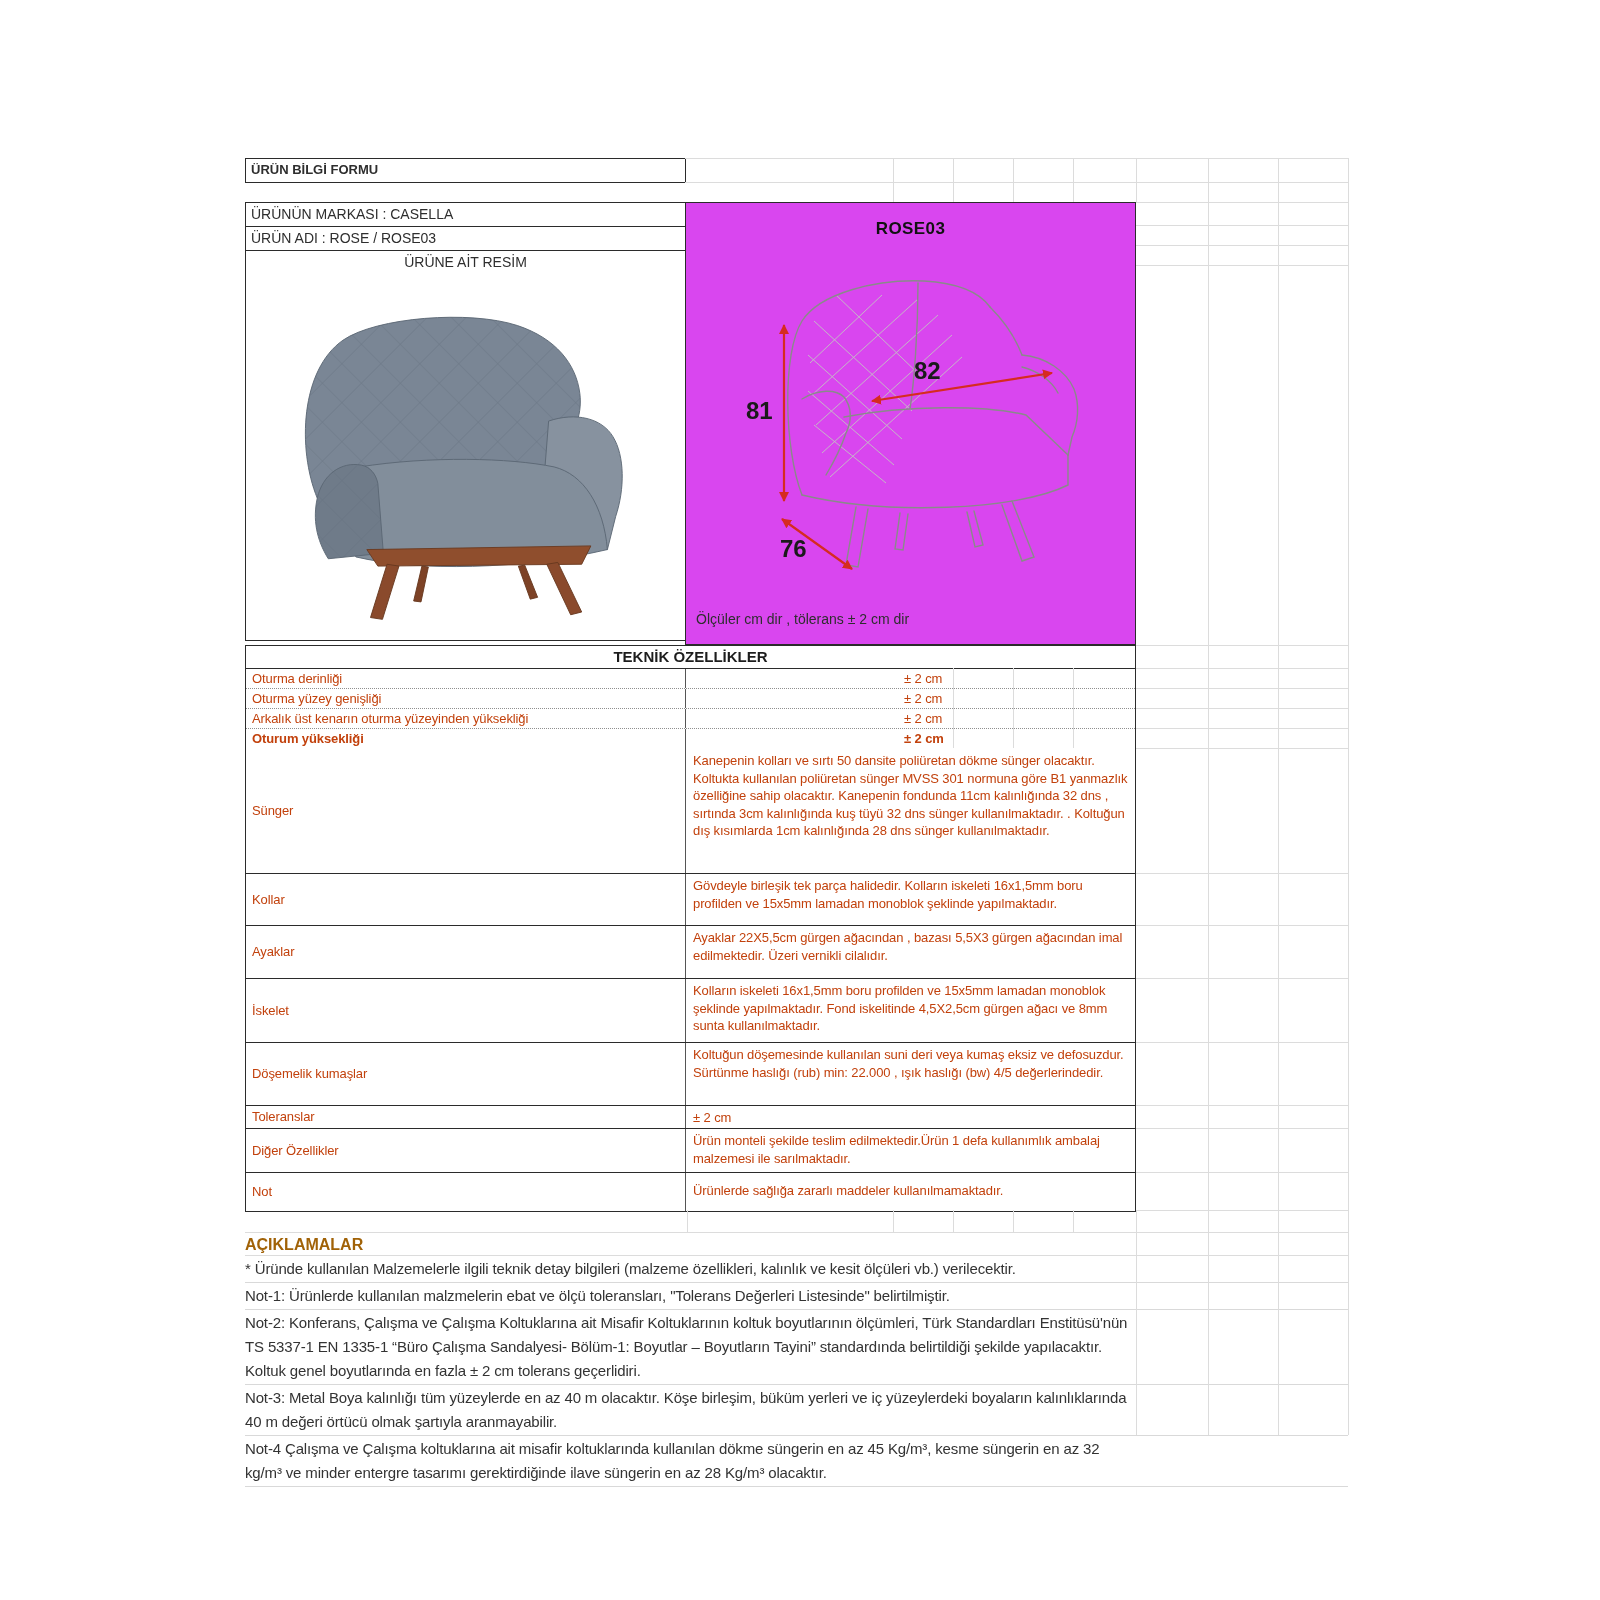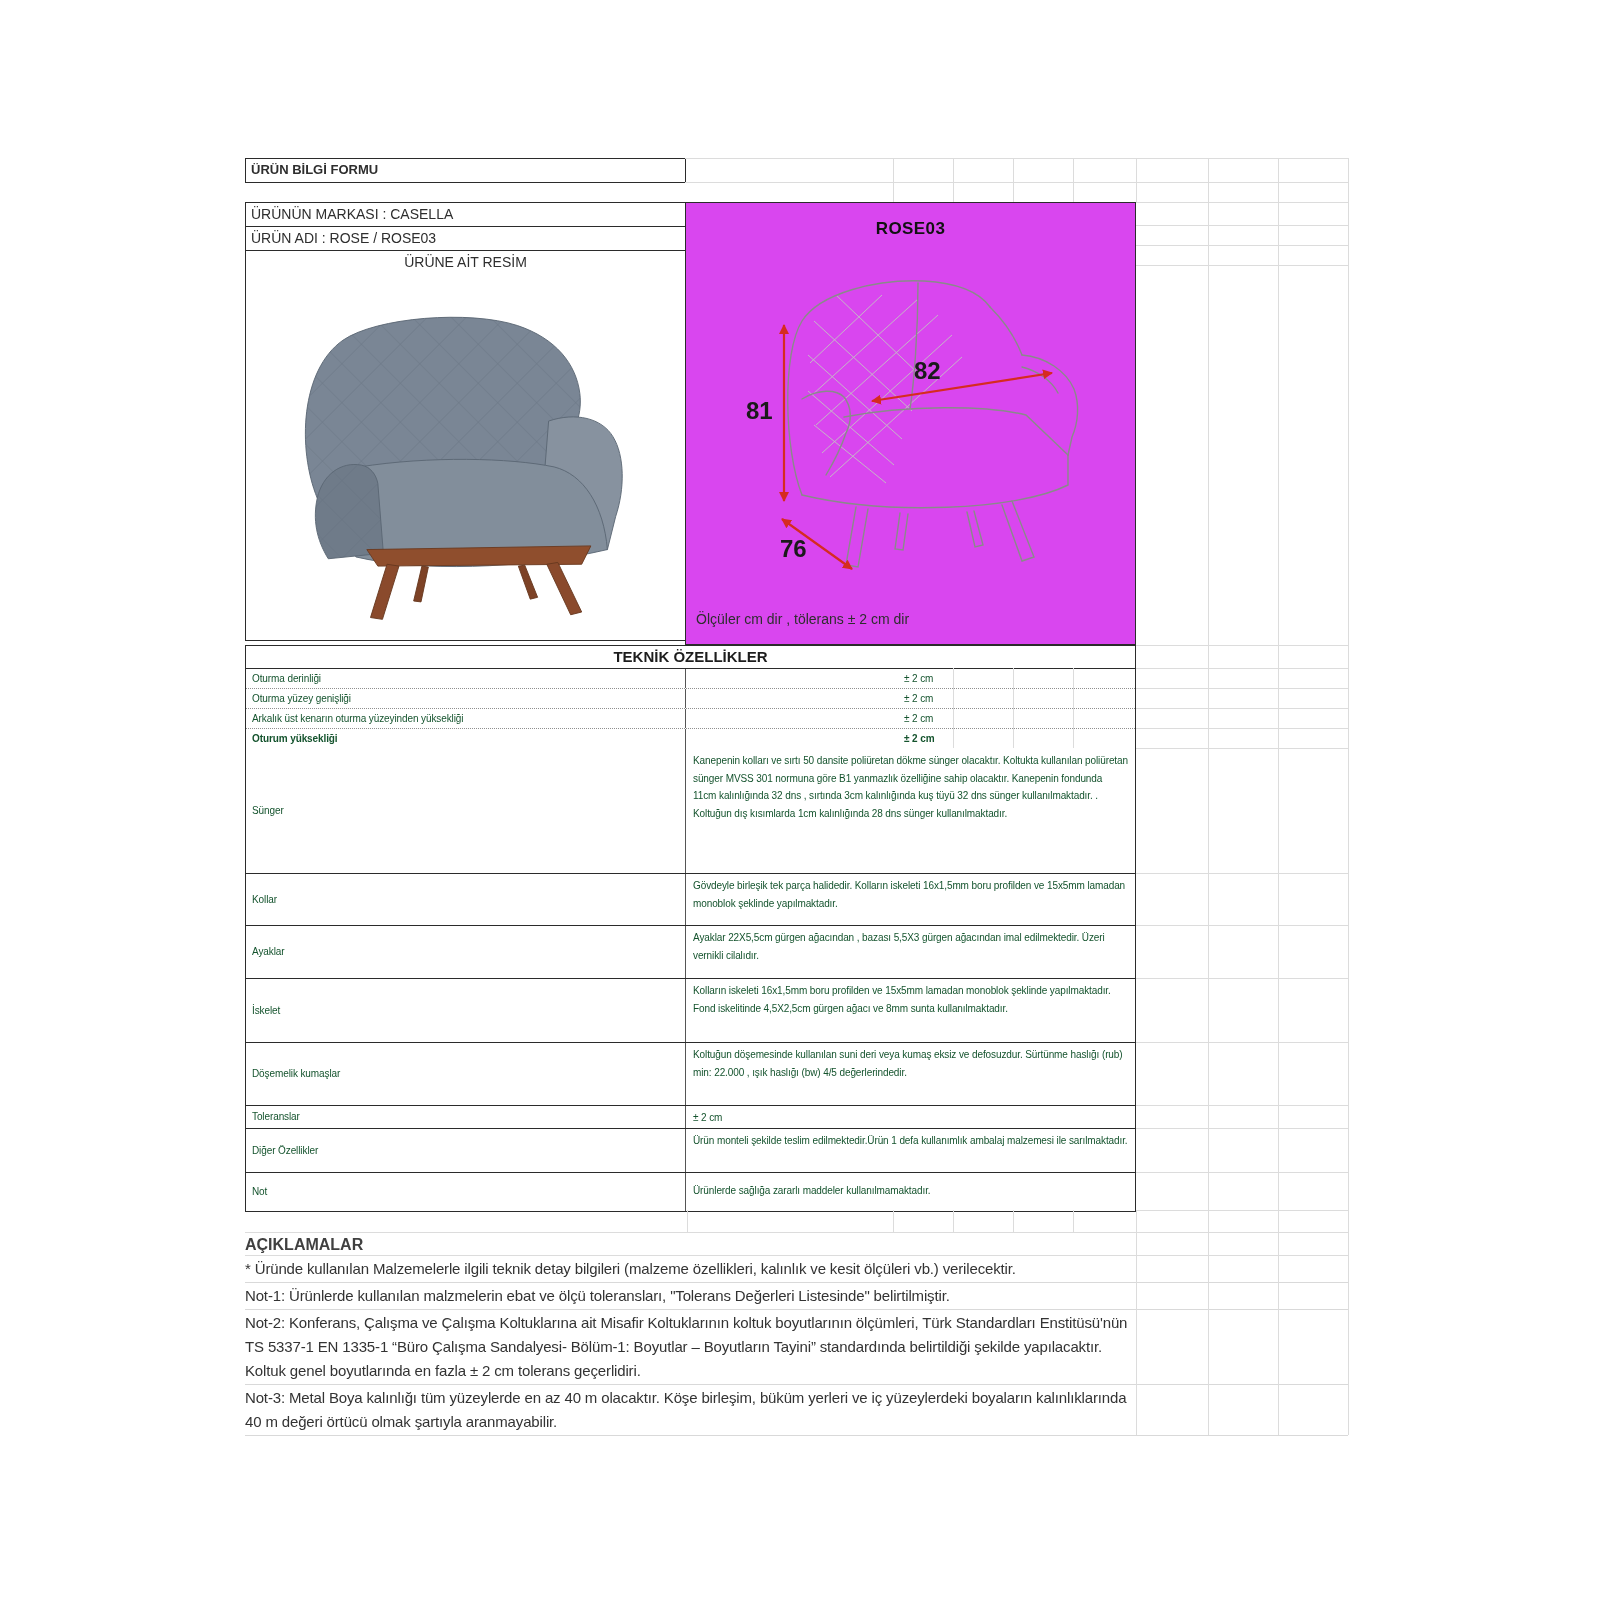--- a/index.html
+++ b/index.html
@@ -26,32 +26,32 @@
   .dim-note{position:absolute;left:10px;top:408px;font-size:14px;color:#2e2e2e;}
 
   
   .tech{position:absolute;left:245px;top:645px;width:891px;box-sizing:border-box;
         border:1px solid #2b2b2b;background:#fff;}
   .tech-head{box-sizing:border-box;height:23px;line-height:22px;text-align:center;font-weight:bold;
              font-size:15px;border-bottom:1px solid #2b2b2b;color:#1d1d1d;}
   .trow{display:flex;box-sizing:border-box;}
   .trow.spec{height:20px;border-bottom:1px dotted #8f8f8f;}
   .trow.spec:last-of-type{border-bottom:none;font-weight:bold;}
-  .tc{box-sizing:border-box;font-size:10px;letter-spacing:-0.1px;color:#14532d;overflow:hidden;}
+  .tc{box-sizing:border-box;font-size:13px;letter-spacing:-0.1px;color:#c2410c;overflow:hidden;}
   .spec .lab{width:440px;border-right:1px solid #555;padding:0 6px;line-height:19px;}
   .spec .val{width:210px;border-right:1px solid #c4c4c4;padding:0 7px;line-height:19px;margin-top:24px;}
   .spec .tol{width:239px;padding:0 8px;line-height:19px;}
   .sec{border-bottom:1px solid #2b2b2b;}
   .sec:last-child{border-bottom:none;}
   .sec .lab{width:440px;border-right:1px solid #555;padding:0 6px;display:flex;align-items:center;line-height:16px;}
   .sec .val{width:449px;padding:3px 7px;line-height:17.5px;}
 
   
   .expl-title{position:absolute;left:245px;top:1232px;width:1103px;height:24px;box-sizing:border-box;
-              font-weight:bold;font-size:16px;color:#404040;border-top:1px solid #dcdcdc;border-bottom:1px solid #dcdcdc;
+              font-weight:bold;font-size:16px;color:#a16207;border-top:1px solid #dcdcdc;border-bottom:1px solid #dcdcdc;
               line-height:24px;}
   .notes{position:absolute;left:245px;top:1256px;width:1103px;}
   .note-row{box-sizing:border-box;border-bottom:1px solid #d9d9d9;padding:1px 0;}
   .note-text{width:893px;font-size:15px;line-height:24px;letter-spacing:-0.15px;color:#333;}
 
   svg text{font-family:"Liberation Sans","DejaVu Sans",sans-serif;}
 </style>
 </head>
 <body>
 
@@ -226,20 +226,23 @@
   </div>
 
   <div class="note-row">
     <div class="note-text">Not-2: Konferans, Çalışma ve Çalışma Koltuklarına ait  Misafir Koltuklarının koltuk boyutlarının ölçümleri, Türk Standardları Enstitüsü'nün TS 5337-1 EN 1335-1 “Büro Çalışma Sandalyesi- Bölüm-1: Boyutlar – Boyutların Tayini” standardında belirtildiği şekilde yapılacaktır. Koltuk genel boyutlarında en fazla ± 2 cm tolerans geçerlidiri.</div>
   </div>
 
   <div class="note-row">
     <div class="note-text">Not-3: Metal Boya kalınlığı tüm yüzeylerde en az 40 m  olacaktır. Köşe birleşim, büküm yerleri ve iç yüzeylerdeki boyaların kalınlıklarında 40 m değeri örtücü olmak şartıyla aranmayabilir.</div>
   </div>
 
+  <div class="note-row">
+    <div class="note-text">Not-4 Çalışma ve Çalışma koltuklarına ait misafir koltuklarında kullanılan dökme süngerin en az 45 Kg/m³, kesme süngerin en az 32 kg/m³ ve minder entergre tasarımı gerektirdiğinde ilave süngerin en az 28 Kg/m³ olacaktır.</div>
+  </div>
 </div>
 
   <div id="grid-layer">
       <div class="gv" style="left: 893px; top: 158px; height: 44px;"></div>
       <div class="gv" style="left: 953px; top: 158px; height: 44px;"></div>
       <div class="gv" style="left: 1013px; top: 158px; height: 44px;"></div>
       <div class="gv" style="left: 1073px; top: 158px; height: 44px;"></div>
       <div class="gv" style="left: 1136px; top: 158px; height: 44px;"></div>
       <div class="gv" style="left: 1136px; top: 1210px; height: 225px;"></div>
       <div class="gv" style="left: 1208px; top: 158px; height: 1277px;"></div>

